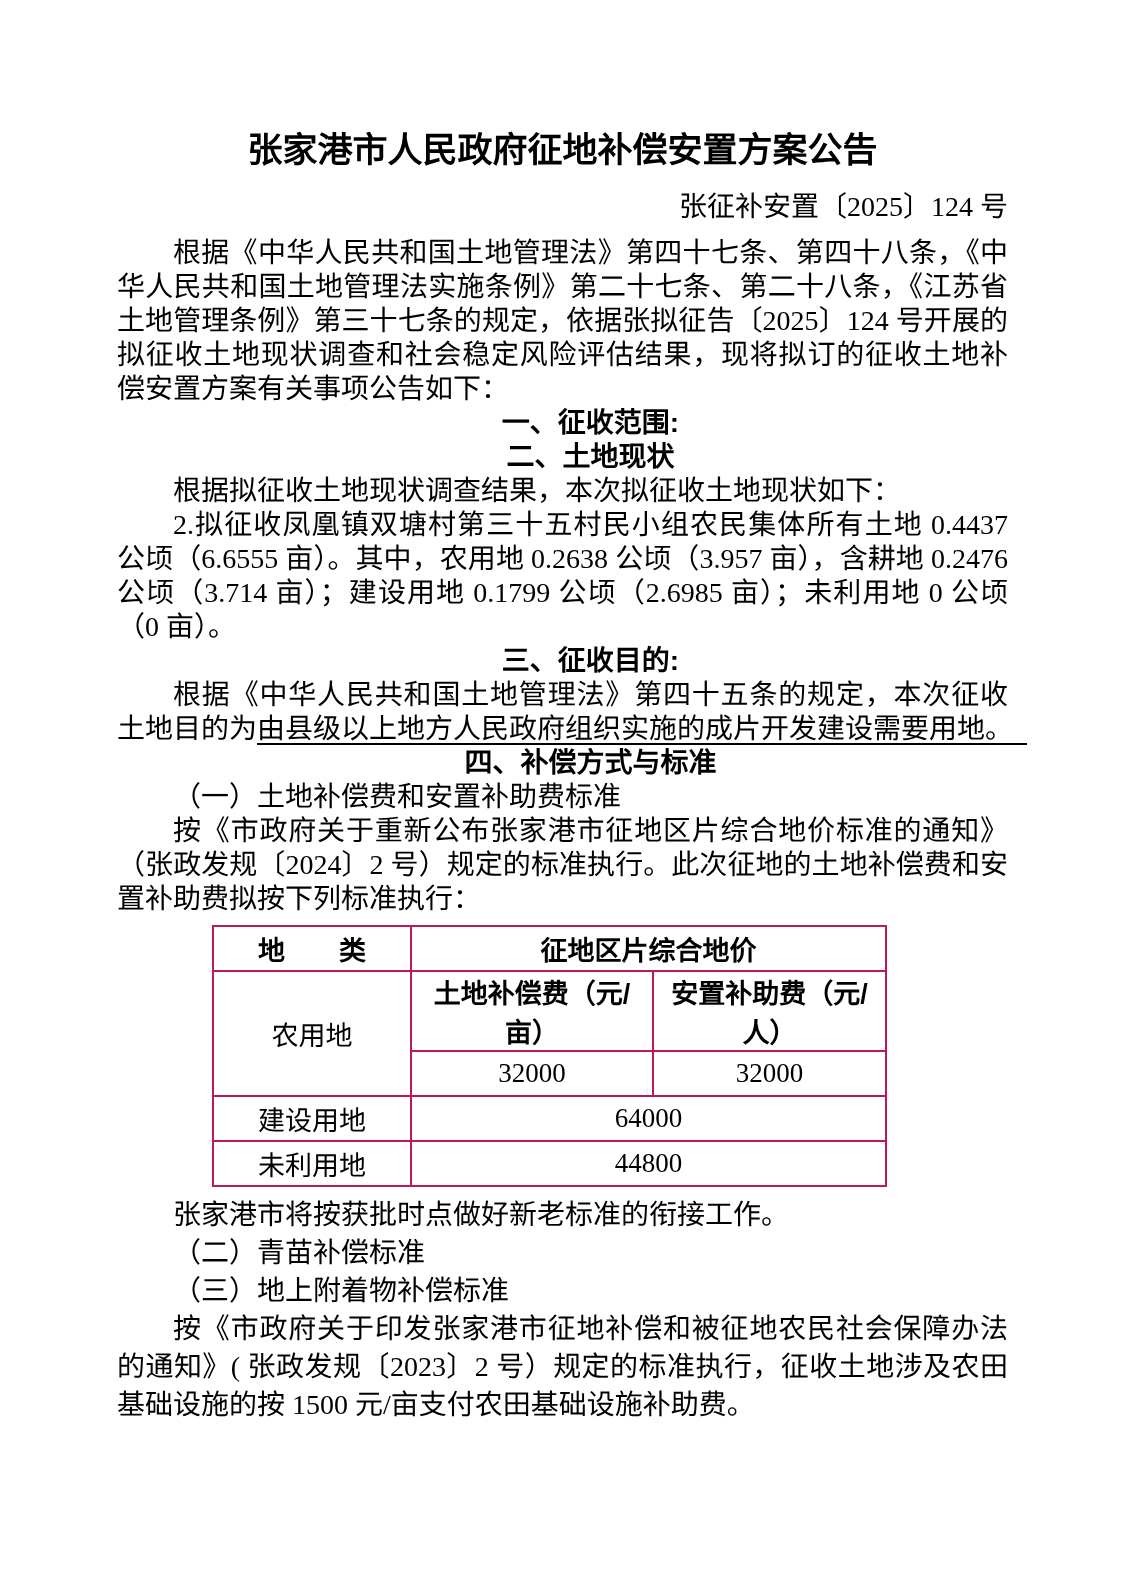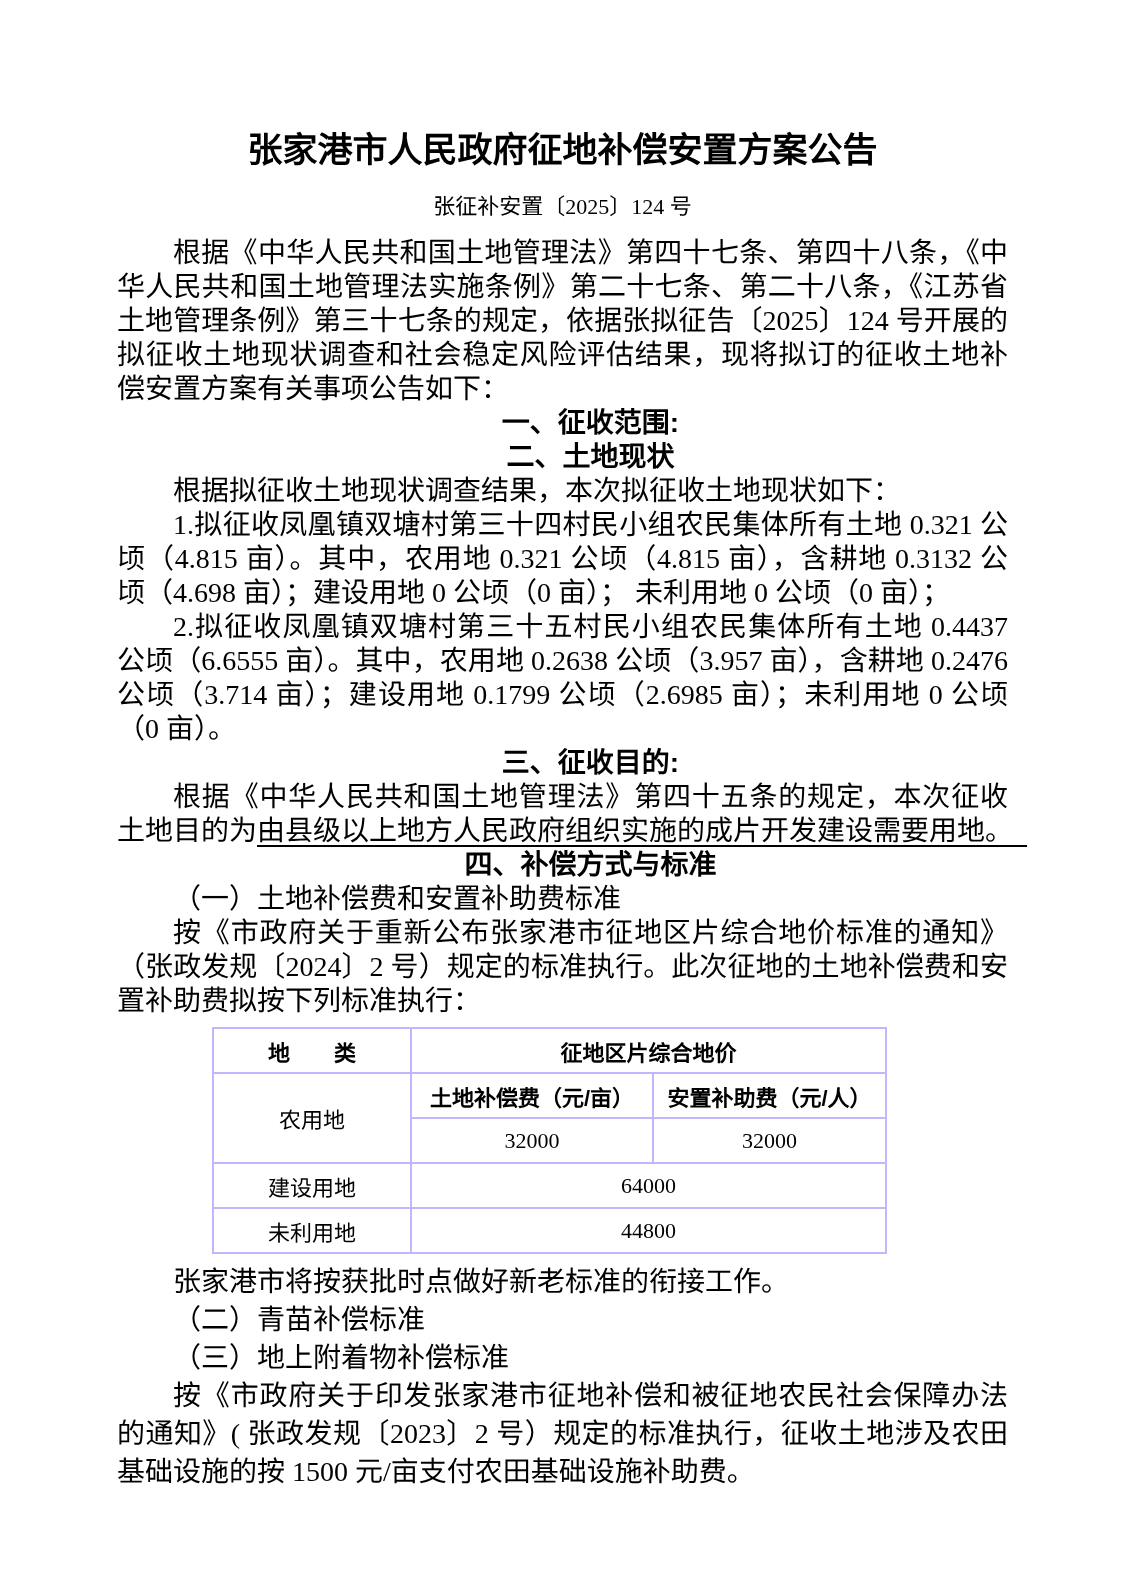--- a/index.html
+++ b/index.html
@@ -17,22 +17,22 @@
     background: #ffffff;
   }
   .doc-title {
     text-align: center;
     font-size: 35px;
     font-weight: 700;
     line-height: 46px;
     letter-spacing: 0px;
   }
   .doc-number {
-    text-align: center;
-    font-size: 22px;
+    text-align: right;
+    font-size: 28px;
     line-height: 30px;
     margin-top: 18px;
   }
   .body-text { margin-top: 14px; }
   .body-text p {
     font-size: 28px;
     line-height: 34px;
     text-align: justify;
     text-indent: 2em;
   }
@@ -49,24 +49,24 @@
   }
   .u-ext::after {
     content: "\3000";
   }
   table.comp-table {
     border-collapse: collapse;
     margin: 9px 0 9px 95px;
     table-layout: fixed;
   }
   table.comp-table td {
-    border: 2px solid #c4b5fd;
+    border: 2px solid #be185d;
     text-align: center;
     vertical-align: middle;
-    font-size: 22px;
+    font-size: 27px;
     height: 45px;
     padding: 0 4px;
   }
   .col-1 { width: 198px; }
   .col-2 { width: 242px; }
   .col-3 { width: 233px; }
   td.th {
     font-weight: 700;
     font-family: "Liberation Sans", "DejaVu Sans", sans-serif;
   }
@@ -84,21 +84,20 @@
 
     <p>根据《中华人民共和国土地管理法》第四十七条、第四十八条，《中华人民共和国土地管理法实施条例》第二十七条、第二十八条，《江苏省土地管理条例》第三十七条的规定，依据张拟征告〔2025〕124 号开展的拟征收土地现状调查和社会稳定风险评估结果，现将拟订的征收土地补偿安置方案有关事项公告如下：</p>
 
     <p class="lvl1">一、征收范围:</p>
 
 
     <p class="lvl1">二、土地现状</p>
 
     <p>根据拟征收土地现状调查结果，本次拟征收土地现状如下：</p>
 
-    <p>1.拟征收凤凰镇双塘村第三十四村民小组农民集体所有土地 0.321 公顷（4.815 亩）。其中，农用地 0.321 公顷（4.815 亩），含耕地 0.3132 公顷（4.698 亩）；建设用地 0 公顷（0 亩）； 未利用地 0 公顷（0 亩）；</p>
 
     <p>2.拟征收凤凰镇双塘村第三十五村民小组农民集体所有土地 0.4437 公顷（6.6555 亩）。其中，农用地 0.2638 公顷（3.957 亩），含耕地 0.2476 公顷（3.714 亩）；建设用地 0.1799 公顷（2.6985 亩）；未利用地 0 公顷（0 亩）。</p>
 
     <p class="lvl1">三、征收目的:</p>
 
     <p><span>根据《中华人民共和国土地管理法》第四十五条的规定，本次征收土地目的为</span><span class="u u-ext">由县级以上地方人民政府组织实施的成片开发建设需要用地。</span></p>
 
     <p class="lvl1">四、补偿方式与标准</p>
 
     <p>（一）土地补偿费和安置补助费标准</p>

